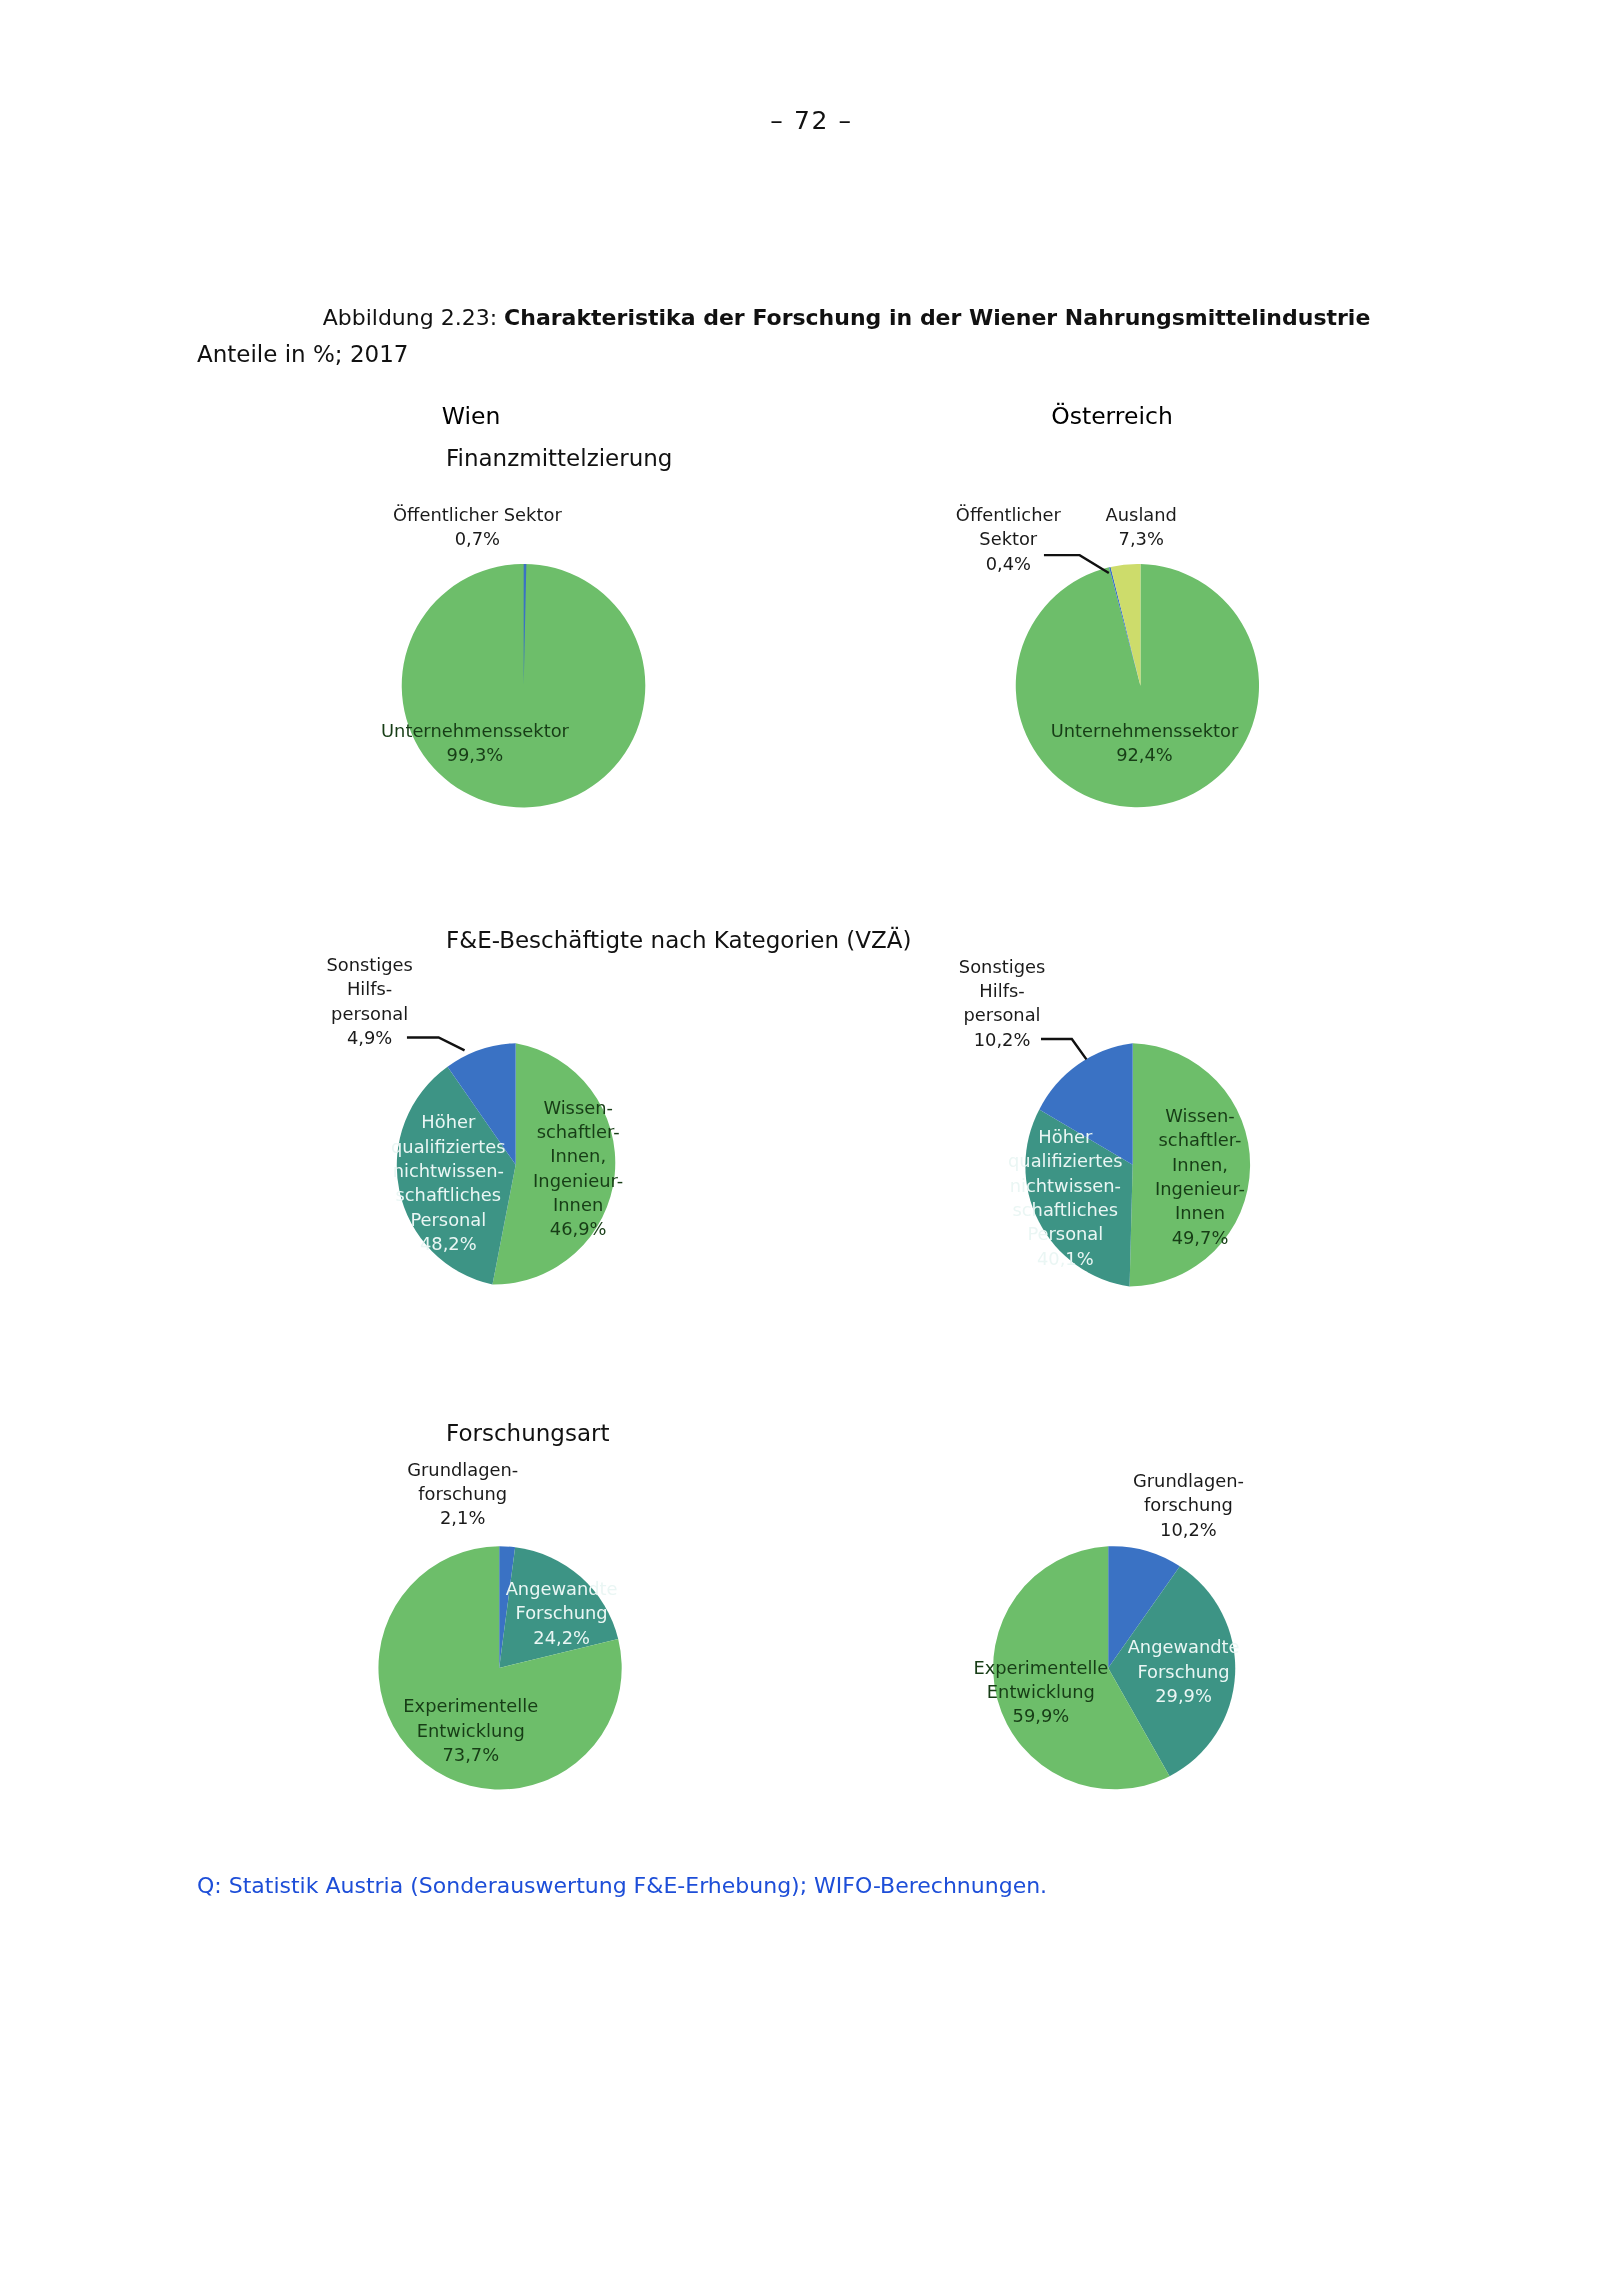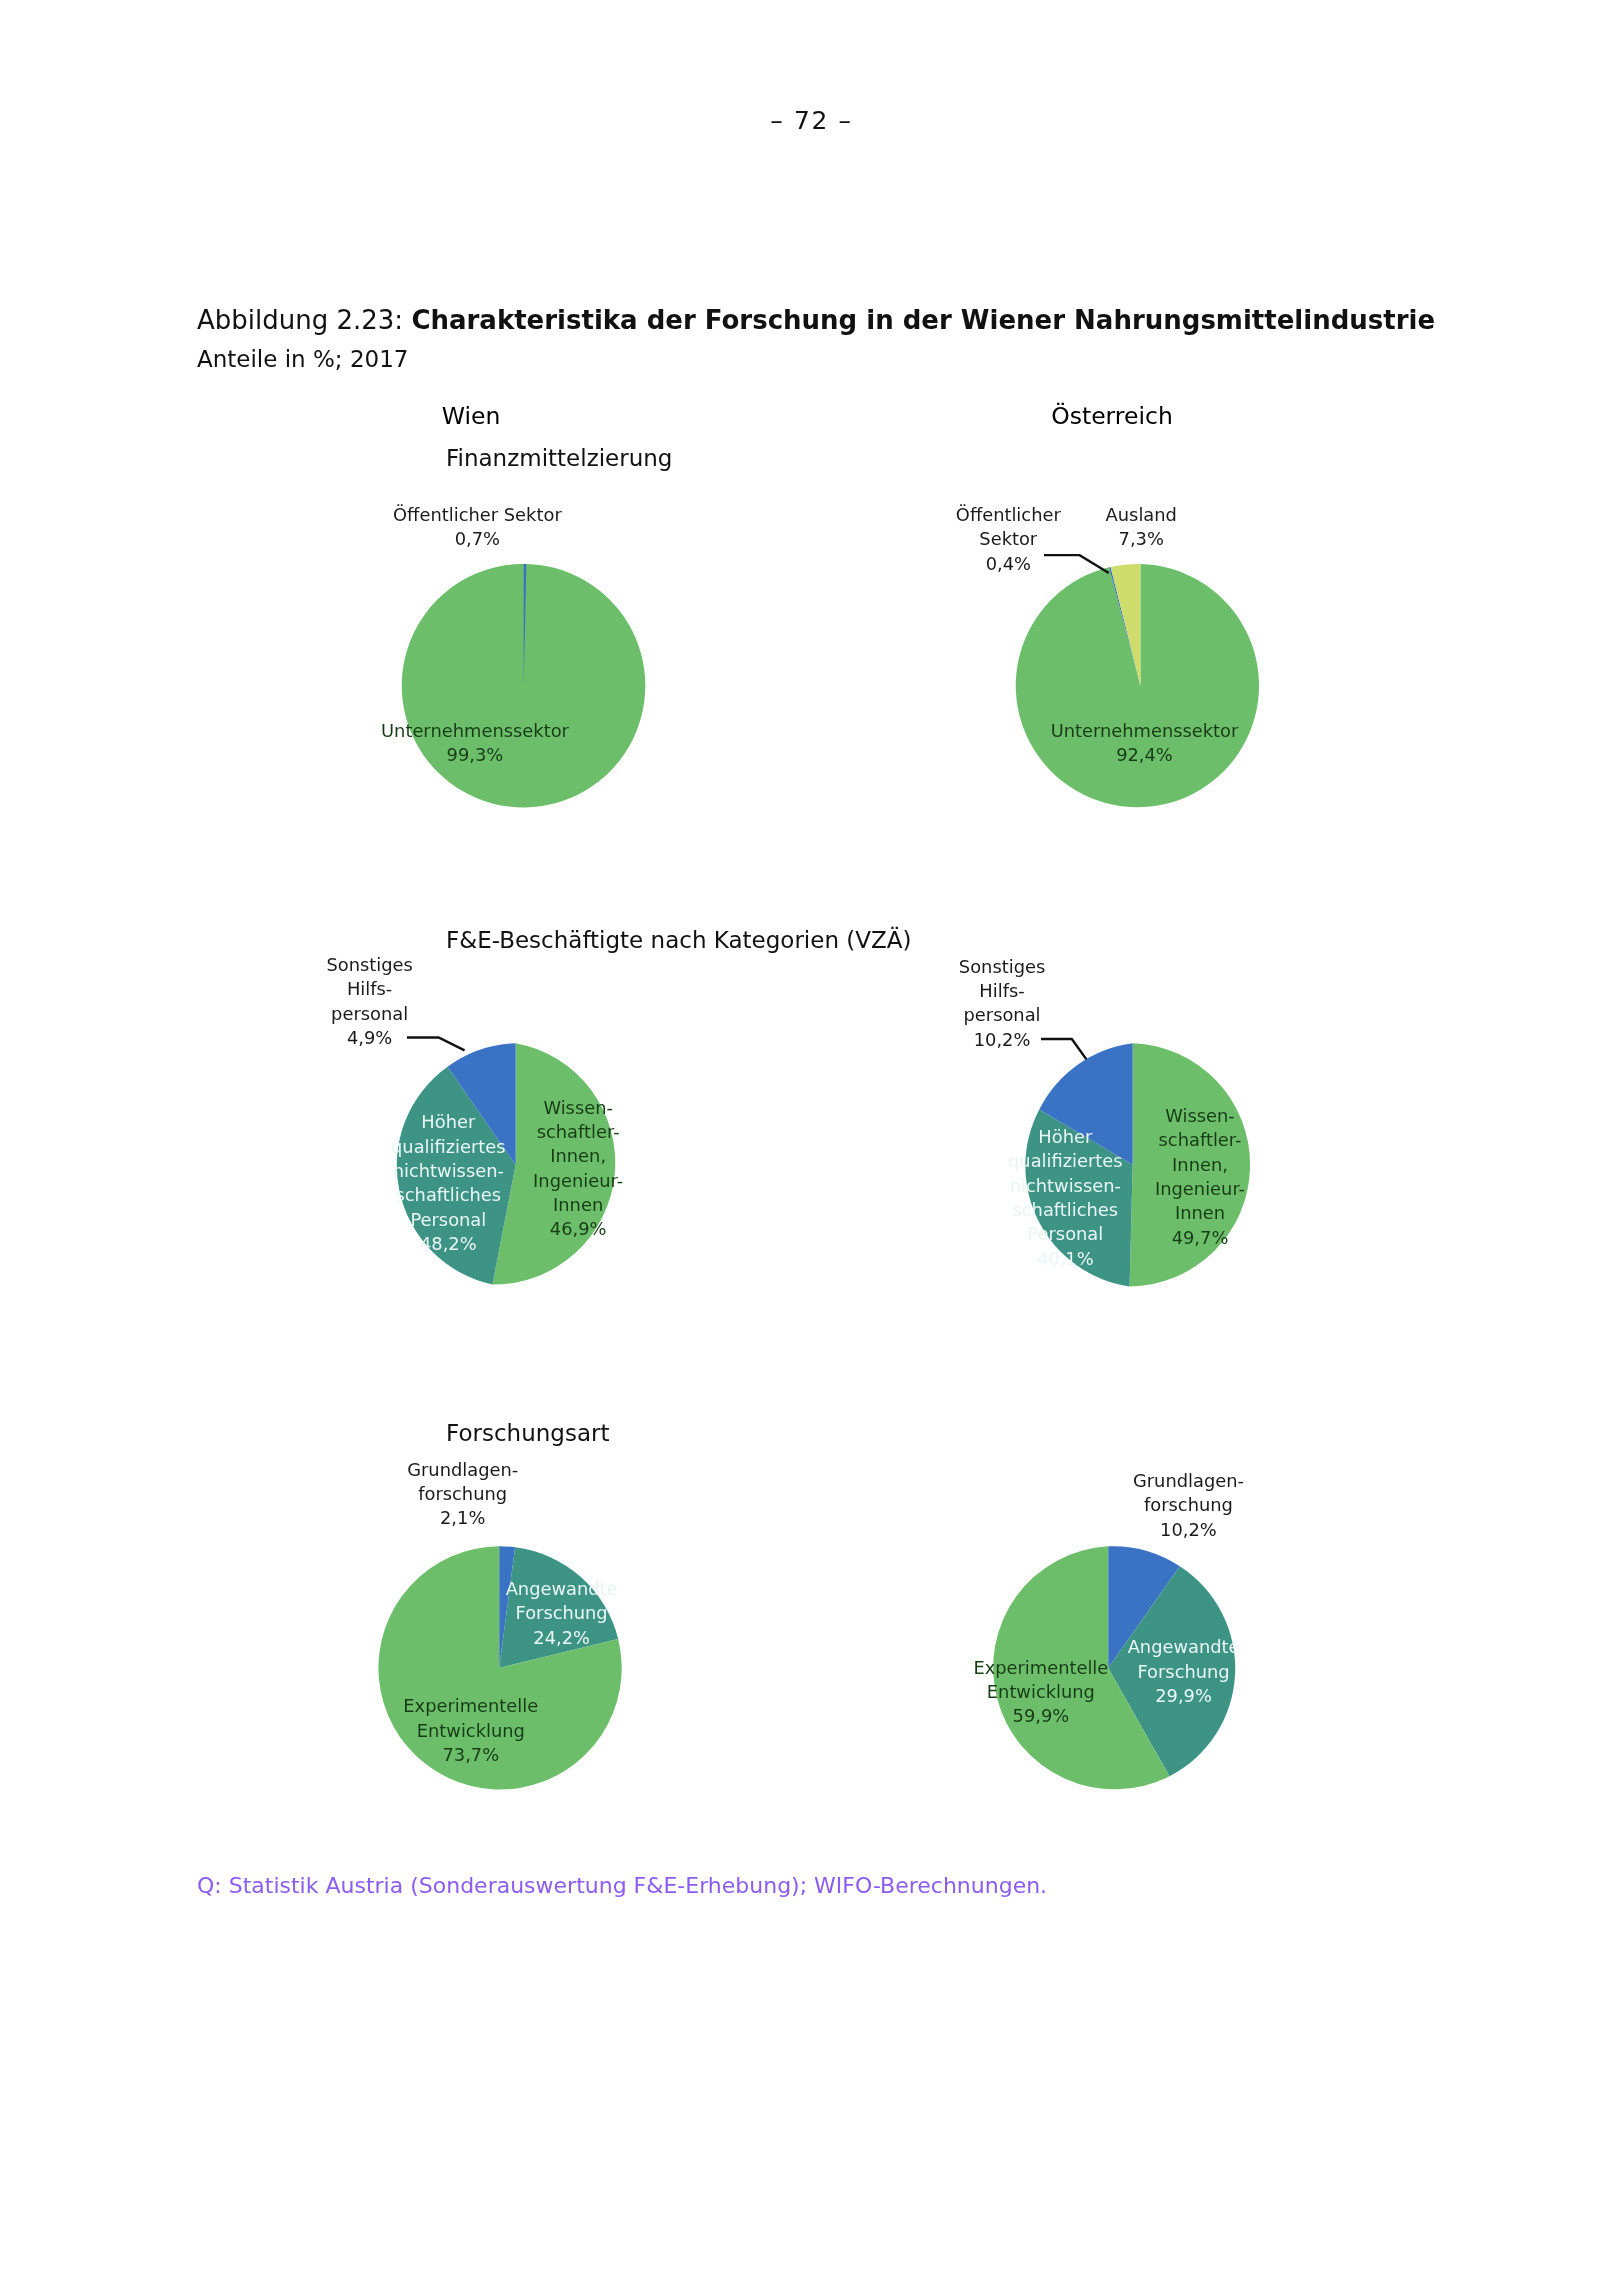--- a/index.html
+++ b/index.html
@@ -12,21 +12,21 @@
     overflow:hidden;
   }
   .page{position:absolute;inset:0;}
 
   .page-number{
     position:absolute;top:106px;left:0;width:1623px;
     text-align:center;font-size:25px;letter-spacing:1.6px;color:#111;
   }
 
   .fig-head{position:absolute;left:197px;top:304px;width:1299px;}
-  .fig-title-line{font-size:26px;line-height:1.25;color:#111;white-space:nowrap;}
+  .fig-title-line{font-size:22px;line-height:1.25;color:#111;white-space:nowrap;text-align:center;}
   .fig-title-line .lbl{font-weight:400;}
   .fig-title-line .bold{font-weight:700;}
   .fig-subtitle{font-size:23px;margin-top:9px;color:#111;}
 
   .col-head{position:absolute;font-size:23.5px;font-weight:400;color:#000000;text-align:center;}
   #col-wien{left:349px;top:402px;width:244px;}
   #col-at{left:990px;top:402px;width:244px;}
 
   .section-title{position:absolute;font-size:23px;color:#111;width:731px;left:446px;}
   #sec1{top:445px;}
@@ -36,21 +36,21 @@
   .chart{position:absolute;}
   svg{display:block;overflow:visible;}
 
   .pl{font-family:"DejaVu Sans",sans-serif;font-size:22px;}
   .pl-in-dark{fill:#173d16;}
   .pl-in-light{fill:#eaf6f4;}
   .pl-out{fill:#1a1a1a;}
 
   .source{
     position:absolute;left:197px;top:1873px;
-    font-size:22px;color:#8b5cf6;text-align:center;
+    font-size:22px;color:#1d4ed8;text-align:center;
   }
 
   .logo{
     position:absolute;left:0;top:2127px;width:1623px;
     text-align:center;
   }
   .logo-inner{display:inline-flex;align-items:center;gap:0px;}
   .logo-text{font-size:50px;font-weight:700;letter-spacing:-0.8px;color:#111;line-height:1;font-family:"Liberation Sans",sans-serif;}
   .logo-o{
     width:37px;height:37px;border:5.7px solid #111;border-radius:50%;

